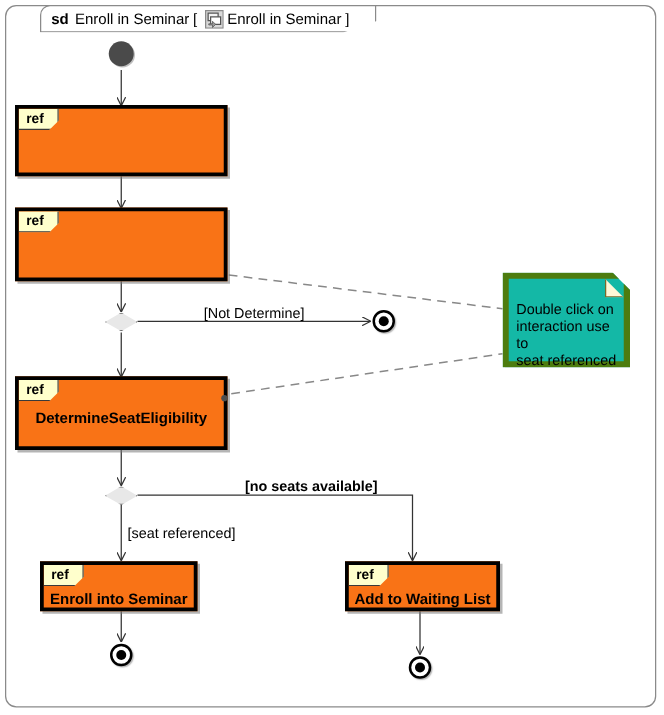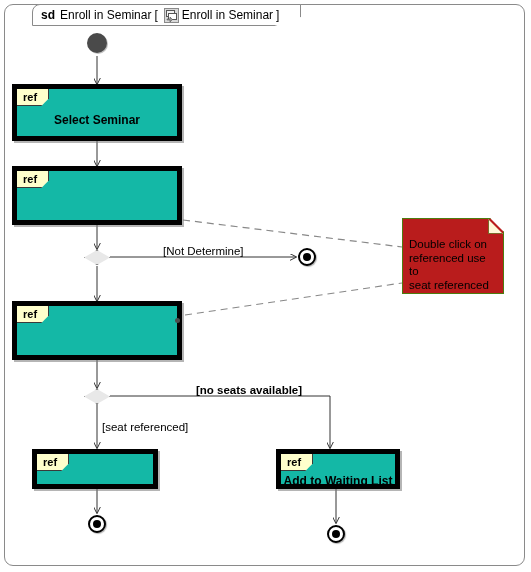--- a/index.html
+++ b/index.html
@@ -64,22 +64,22 @@
     height: 15px;
     margin: 0 3px;
     display: inline-block;
     vertical-align: middle;
   }
 
   
   .refbox {
     position: absolute;
     box-sizing: border-box;
-    background: #14b8a6;
-    border: 5px solid #000000;
+    background: #f97316;
+    border: 3px solid #000000;
     box-shadow: 2px 2px 0 0 rgba(120,120,120,0.55);
   }
   .ref-tag {
     position: absolute;
     left: 0;
     top: 0;
     height: 17px;
     min-width: 30px;
     box-sizing: border-box;
     border-right: 1px solid #3a3a3a;
@@ -111,22 +111,22 @@
     width: 5px;
     height: 5px;
     border-radius: 50%;
     background: #4d4d4d;
   }
 
   
   .note {
     position: absolute;
     box-sizing: border-box;
-    background: #b91c1c;
-    border: 1px solid #4d7c0f;
+    background: #14b8a6;
+    border: 5px solid #4d7c0f;
     box-shadow: 2px 2px 0 0 rgba(140,140,140,0.5);
     clip-path: polygon(0 0, calc(100% - 14px) 0, 100% 14px, 100% 100%, 0 100%);
   }
   .note-fold {
     position: absolute;
     right: 0;
     top: 0;
     width: 14px;
     height: 14px;
     background: #fff8d8;
@@ -252,53 +252,54 @@
     <line x1="336" y1="489" x2="336" y2="523" stroke="#333333" stroke-width="1" marker-end="url(#arrow)"></line>
 
     <line x1="183" y1="220" x2="402" y2="247" stroke="#888888" stroke-width="1.2" stroke-dasharray="7,5"></line>
     <line x1="185" y1="315" x2="402" y2="283" stroke="#888888" stroke-width="1.2" stroke-dasharray="7,5"></line>
   </svg>
 
   <div class="start-node" style="left:87px; top:33px;"></div>
 
   <div class="refbox" style="left:12px; top:84px; width:170px; height:57px;">
     <div class="ref-tag">ref</div>
-    <div class="ref-label" style="top:24px;">Select Seminar</div>
   </div>
 
   <div class="refbox" style="left:12px; top:166px; width:170px; height:59px;">
     <div class="ref-tag">ref</div>
   </div>
 
   <div class="decision" style="left:84px; top:250px;"></div>
   <div class="guard" style="left:163px; top:245px;">[Not Determine]</div>
 
   <div class="end-node" style="left:298px; top:248px;"></div>
 
   <div class="refbox" style="left:12px; top:301px; width:170px; height:59px;">
     <div class="ref-tag">ref</div>
+    <div class="ref-label" style="top:23px;">DetermineSeatEligibility</div>
     <div class="anchor-dot" style="right:-3px; top:12px;"></div>
   </div>
 
   <div class="note" style="left:402px; top:218px; width:102px; height:76px;">
     <div class="note-fold"></div>
     <div class="note-text">
       <div>Double click on</div>
-      <div>referenced use to</div>
+      <div>interaction use to</div>
       <div>seat referenced</div>
       <div>diagram</div>
     </div>
   </div>
 
   <div class="decision" style="left:84px; top:389px;"></div>
   <div class="guard" style="left:196px; top:384px;font-weight:bold;">[no seats available]</div>
   <div class="guard" style="left:102px; top:421px;">[seat referenced]</div>
 
   <div class="refbox" style="left:32px; top:449px; width:126px; height:40px;">
     <div class="ref-tag">ref</div>
+    <div class="ref-label" style="top:20px;">Enroll into Seminar</div>
   </div>
 
   <div class="refbox" style="left:276px; top:449px; width:124px; height:40px;">
     <div class="ref-tag">ref</div>
     <div class="ref-label" style="top:20px;text-align:center;">Add to Waiting List</div>
   </div>
 
   <div class="end-node" style="left:88px; top:515px;"></div>
   <div class="end-node" style="left:327px; top:525px;"></div>
 

